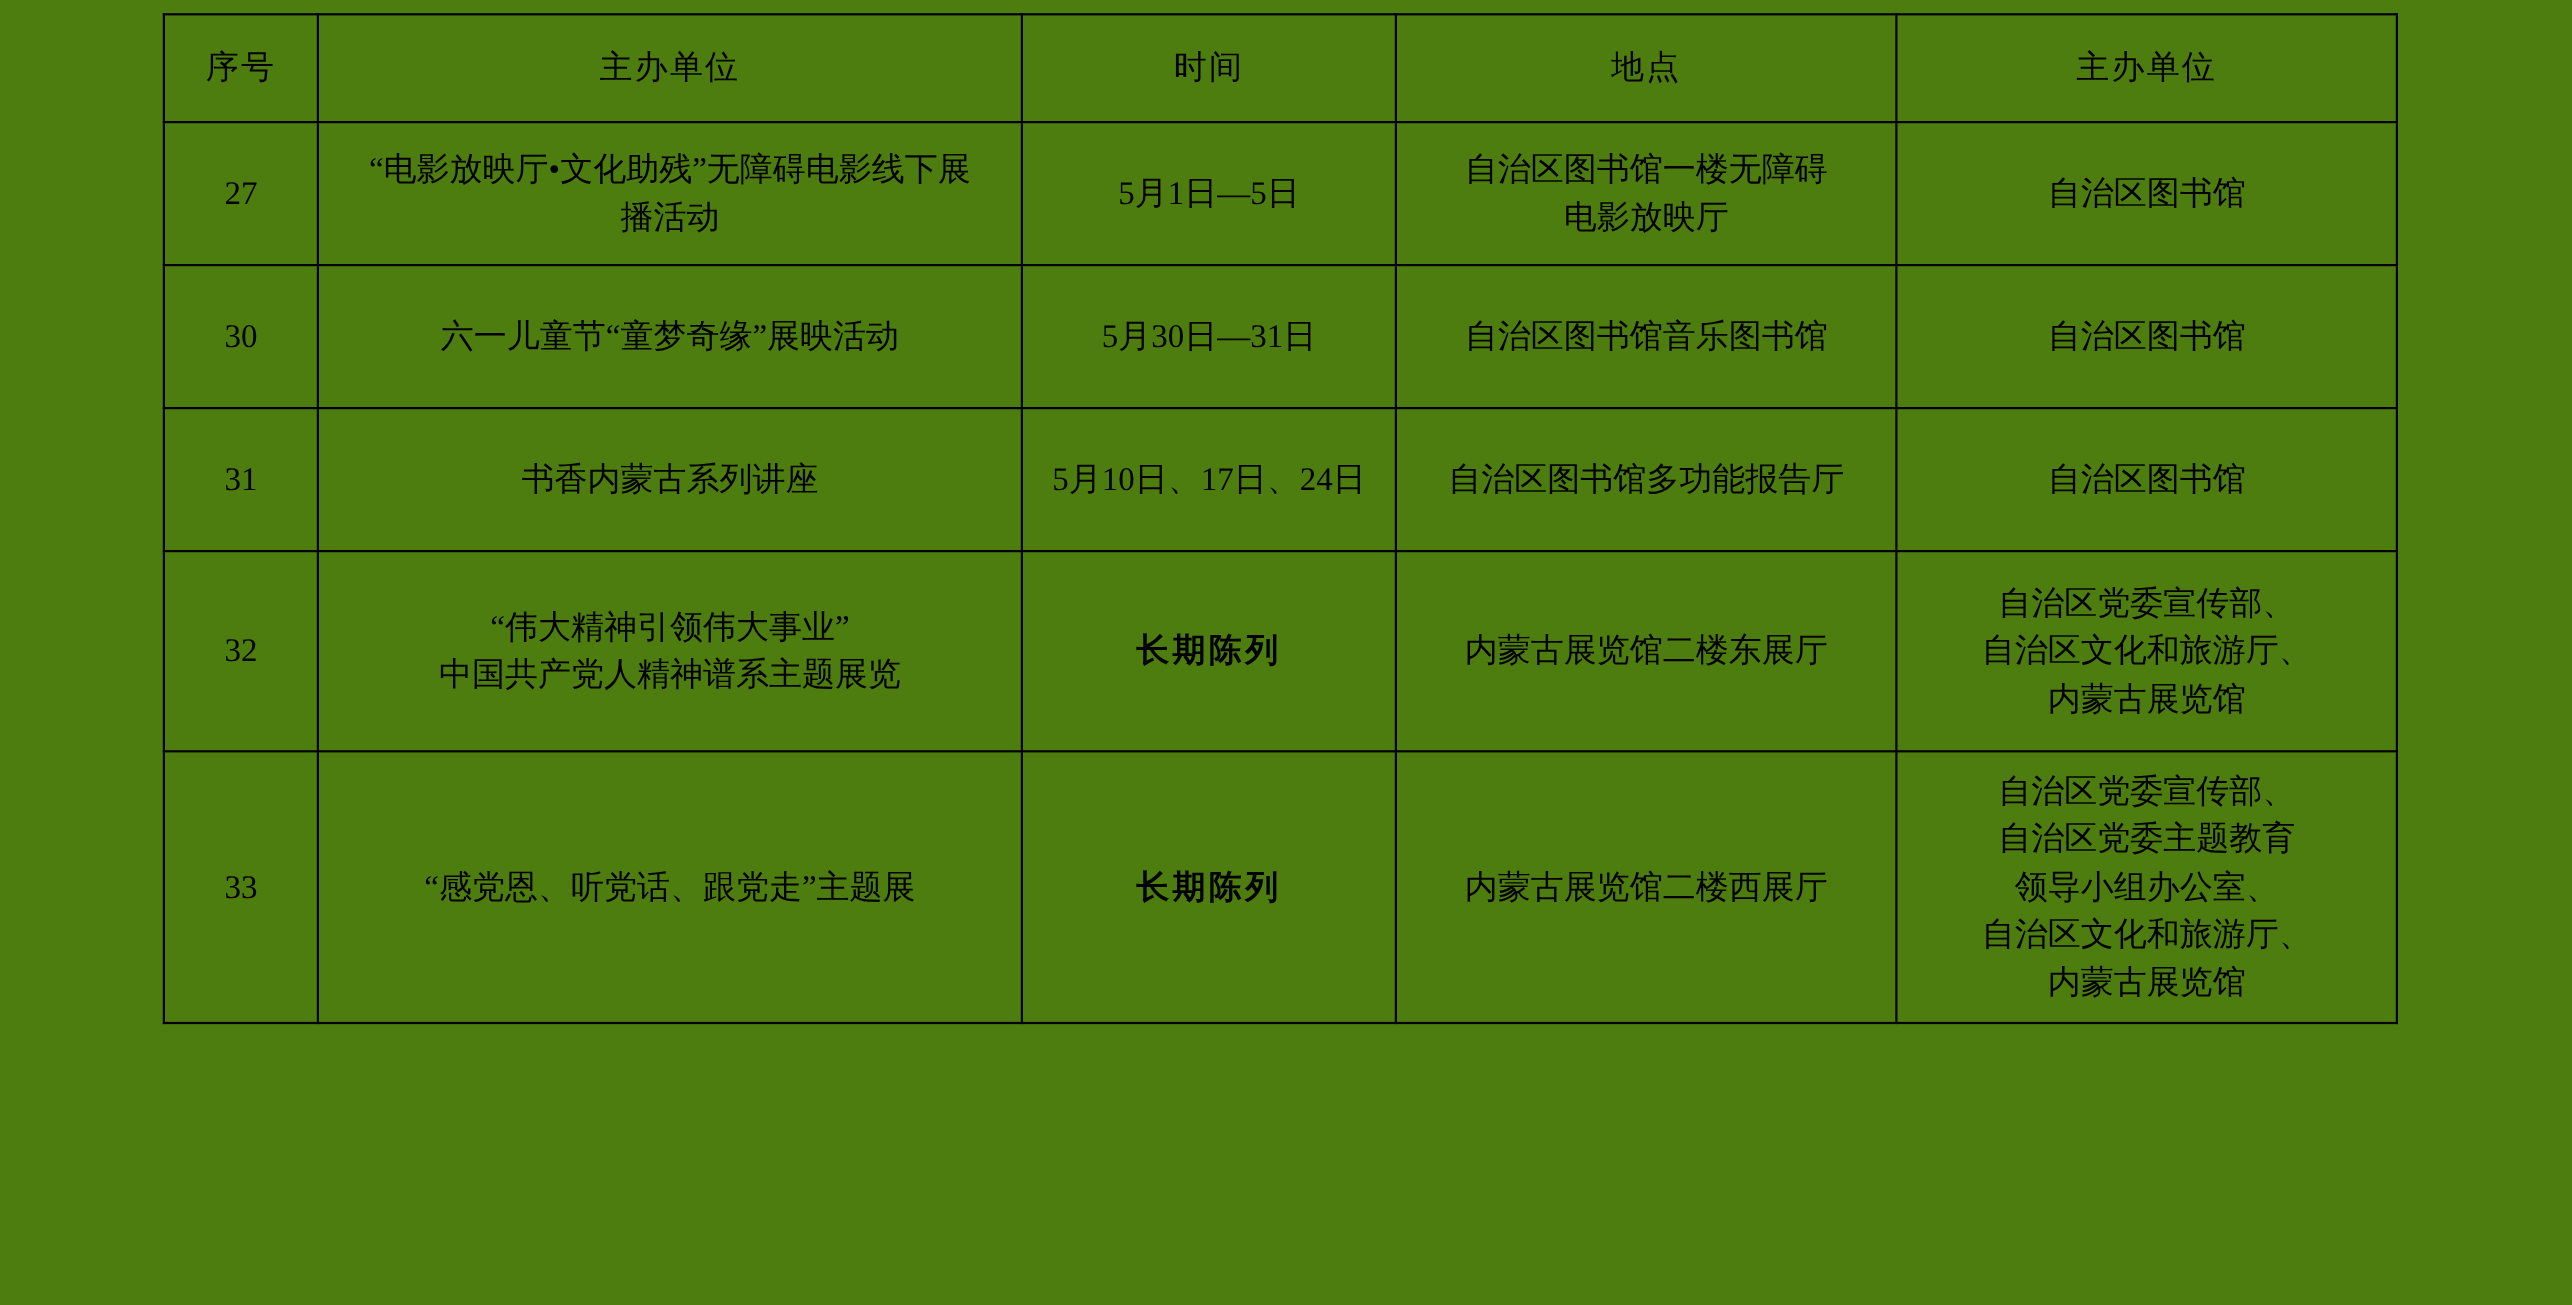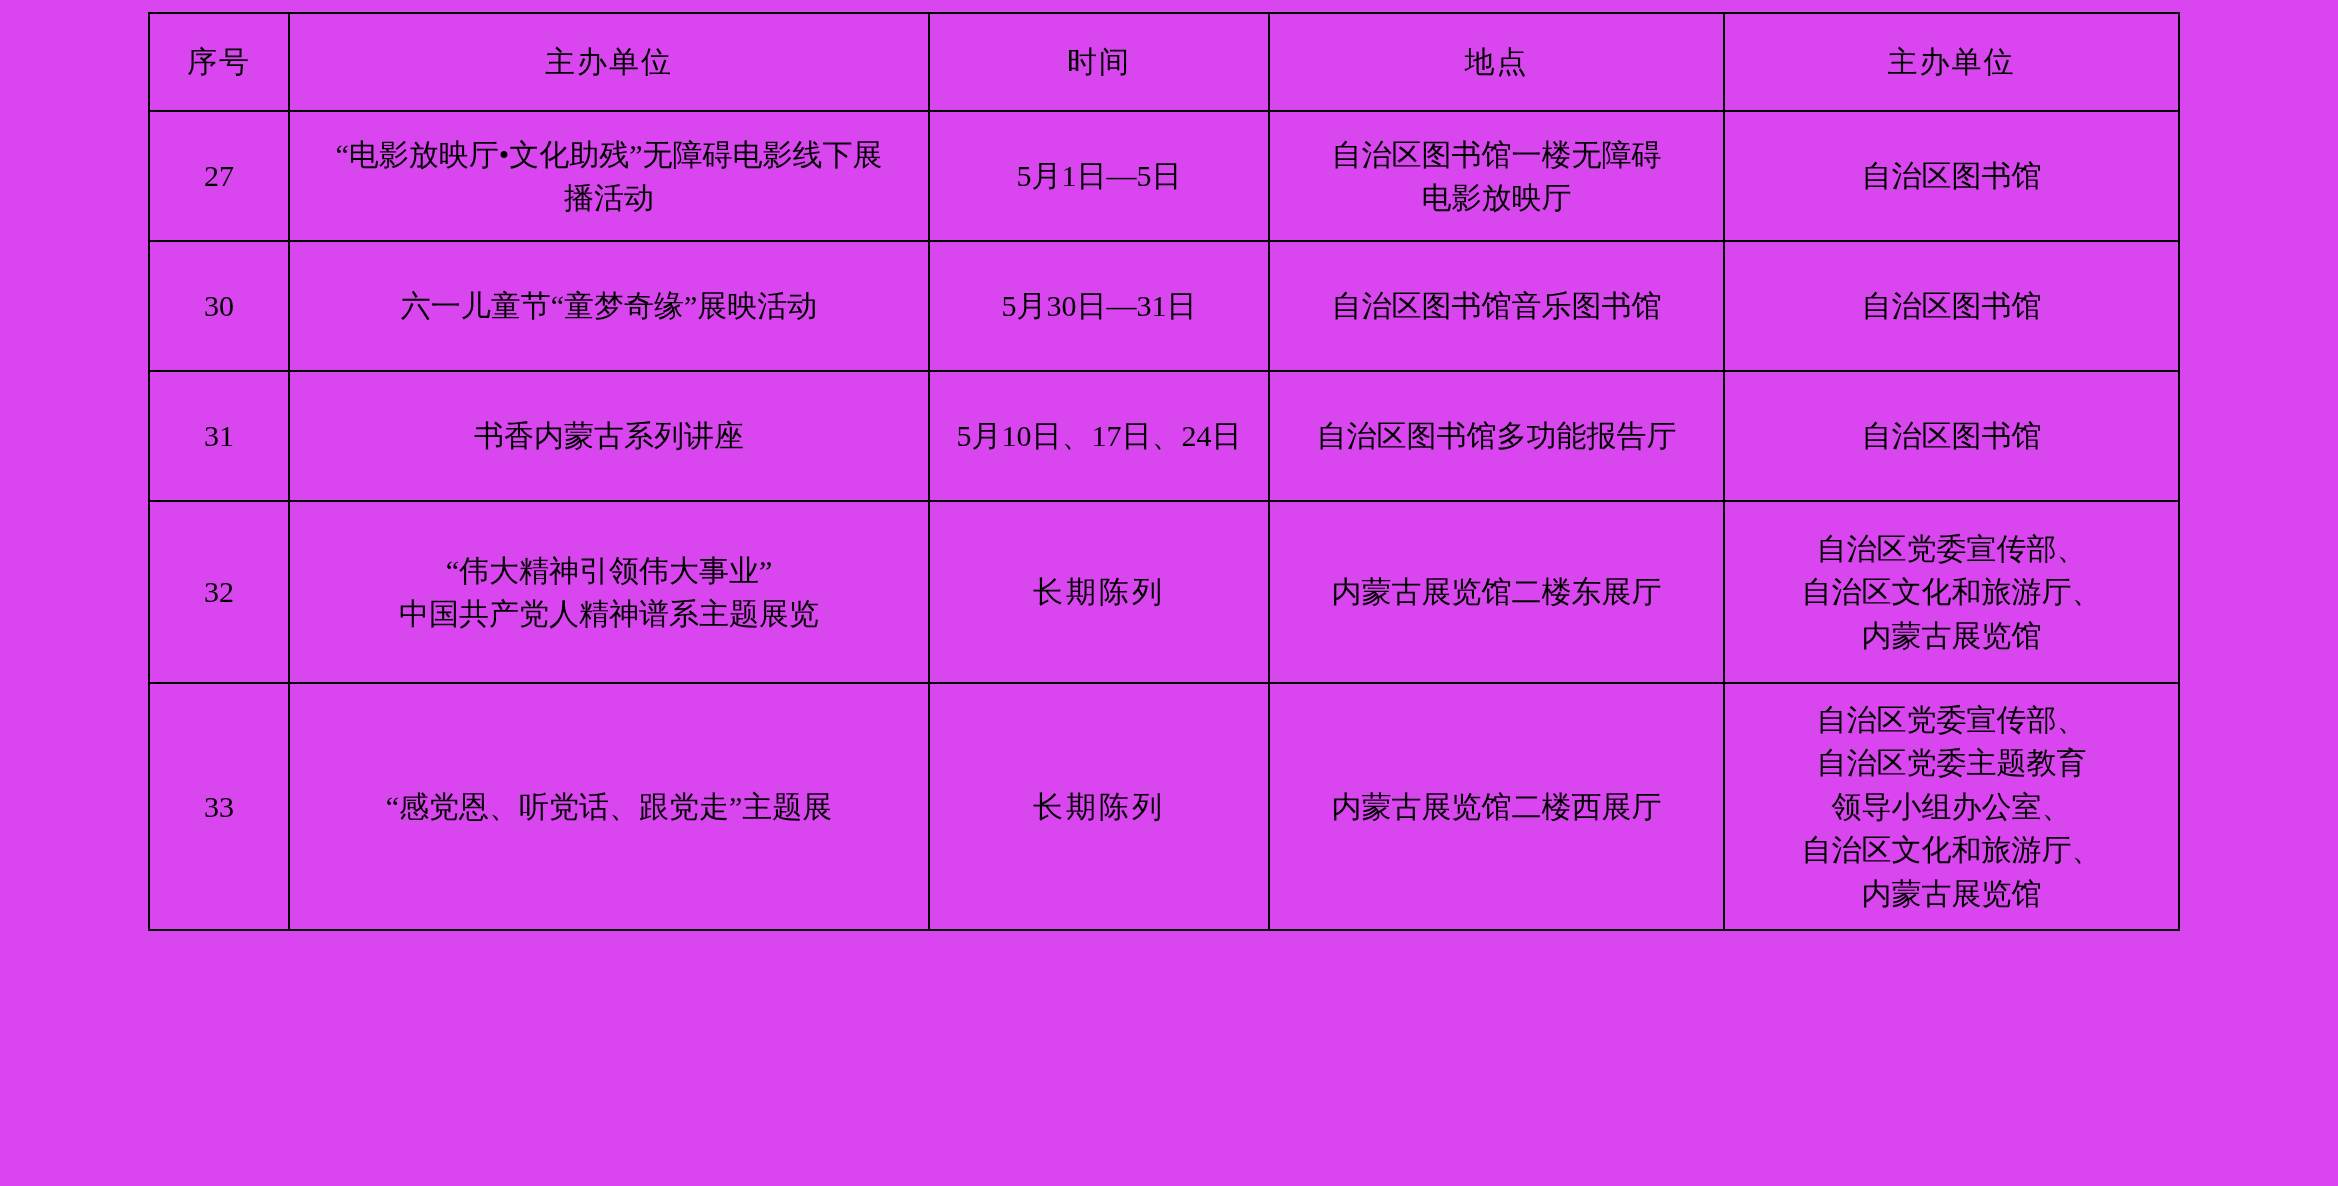--- a/index.html
+++ b/index.html
@@ -11,21 +11,21 @@
     width: 2338px;
     height: 1186px;
     font-family: "Liberation Serif", "DejaVu Serif", serif;
     color: #000000;
     overflow: hidden;
   }
   .page {
     position: relative;
     width: 2338px;
     height: 1186px;
-    background: #d946ef;
+    background: #4d7c0f;
   }
   .table-wrap {
     position: absolute;
     left: 148px;
     top: 12px;
     width: 2030px;
   }
   table.activity-table {
     border-collapse: collapse;
     width: 2030px;
@@ -58,21 +58,21 @@
     font-size: 31px;
     border-radius: 26px;
   }
   td.time {
     font-weight: bold;
     font-size: 30px;
     letter-spacing: 0px;
     margin-top: 32px;
   }
   td.time.plain {
-    font-weight: normal;
+    font-weight: bold;
     letter-spacing: 3px;
   }
   td.name, td.place, td.org {
     font-weight: normal;
   }
   .cellline { display: block; white-space: nowrap; }
   tr.r27 td { height: 108px; }
   tr.r28 td { height: 108px; }
   tr.r29 td { height: 108px; }
   tr.r30 td { height: 108px; }

